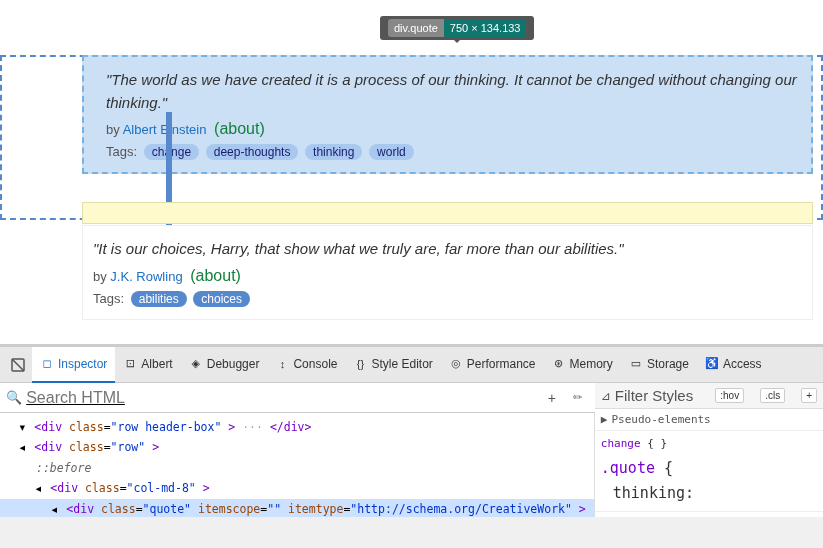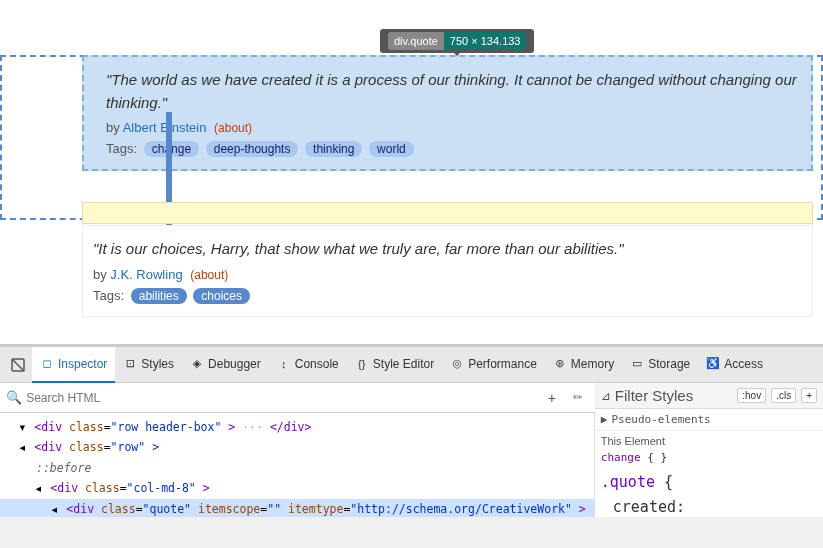--- a/index.html
+++ b/index.html
@@ -9,21 +9,21 @@
     .webpage-area {
       background: #fff;
       position: relative;
       height: 345px;
       overflow: hidden;
       border-bottom: 1px solid #ccc;
     }
 
     .quote-tooltip {
       position: absolute;
-      top: 29px;
+      top: 16px;
       left: 380px;
       background: #555;
       color: #fff;
       font-size: 11px;
       padding: 3px 8px;
       border-radius: 3px;
       white-space: nowrap;
       z-index: 10;
       display: flex;
       align-items: center;
@@ -110,22 +110,22 @@
       font-style: normal;
       font-size: 13px;
       color: #555;
       margin-top: 6px;
     }
     .author-link {
       color: #1a6fc4;
       text-decoration: none;
     }
     .about-link {
-      color: #c2410c;
-      font-size: 12px;
+      color: #15803d;
+      font-size: 16px;
       margin-left: 4px;
     }
     .tags-line {
       margin-top: 6px;
       font-style: normal;
       font-size: 13px;
       color: #555;
     }
     .tag-badge {
       display: inline-block;
@@ -208,22 +208,23 @@
       border-bottom: 1px solid #ccc;
       height: 30px;
       padding: 0 6px;
       gap: 4px;
     }
 
     .search-input {
       flex: 1;
       border: none;
       outline: none;
-      font-size: 12px;
+      font-size: 16px;
       background: transparent;
+      text-decoration: underline;
     }
 
     .search-btn {
       width: 22px;
       height: 22px;
       display: flex;
       align-items: center;
       justify-content: center;
       cursor: pointer;
       border-radius: 3px;
@@ -277,21 +278,21 @@
       display: flex;
       align-items: center;
       padding: 4px 6px;
       border-bottom: 1px solid #ddd;
       gap: 4px;
       background: #f5f5f5;
     }
 
     .styles-filter-btns {
       display: flex;
-      gap: 5px;
+      gap: 16px;
       margin-left: auto;
     }
     .style-filter-btn {
       font-size: 10px;
       padding: 1px 4px;
       border: 1px solid #ccc;
       border-radius: 2px;
       cursor: pointer;
       background: #fff;
       color: #333;
@@ -392,21 +393,21 @@
           <rect x="1" y="1" width="12" height="12" rx="1" stroke="#555" stroke-width="1.5" fill="none"></rect>
           <line x1="1" y1="1" x2="13" y2="13" stroke="#555" stroke-width="1.5"></line>
         </svg>
     </div>
     <div class="devtools-tab active">
       <span class="devtools-tab-icon">◻</span>
       <span>Inspector</span>
     </div>
     <div class="devtools-tab">
       <span class="devtools-tab-icon">⊡</span>
-      <span>Styles</span>
+      <span>Albert</span>
     </div>
     <div class="devtools-tab">
       <span class="devtools-tab-icon">◈</span>
       <span>Debugger</span>
     </div>
     <div class="devtools-tab">
       <span class="devtools-tab-icon">↕</span>
       <span>Console</span>
     </div>
     <div class="devtools-tab">
@@ -491,33 +492,32 @@
           <button class="style-filter-btn">:hov</button>
           <button class="style-filter-btn">.cls</button>
           <button class="style-filter-btn">+</button>
         </div>
       </div>
       <div class="styles-pseudo-row">
         <span>▶</span>
         <span>Pseudo-elements</span>
       </div>
       <div class="styles-element-section">
-        <div class="styles-element-title">This Element</div>
         <div class="styles-rule">
           <span class="styles-selector">change</span>
           <span class="styles-brace"> { </span>
           <span class="styles-brace">}</span>
         </div>
         <div class="styles-section-quote">
           <div>
             <span class="styles-selector">.quote</span>
             <span class="styles-brace"> {</span>
           </div>
           <div class="styles-prop">
-            <span>created:</span>
+            <span>thinking:</span>
             <span style="color:#0033cc;"> </span>
           </div>
         </div>
       </div>
     </div>
   </div>
 
 </div>
 
 </body></html>

